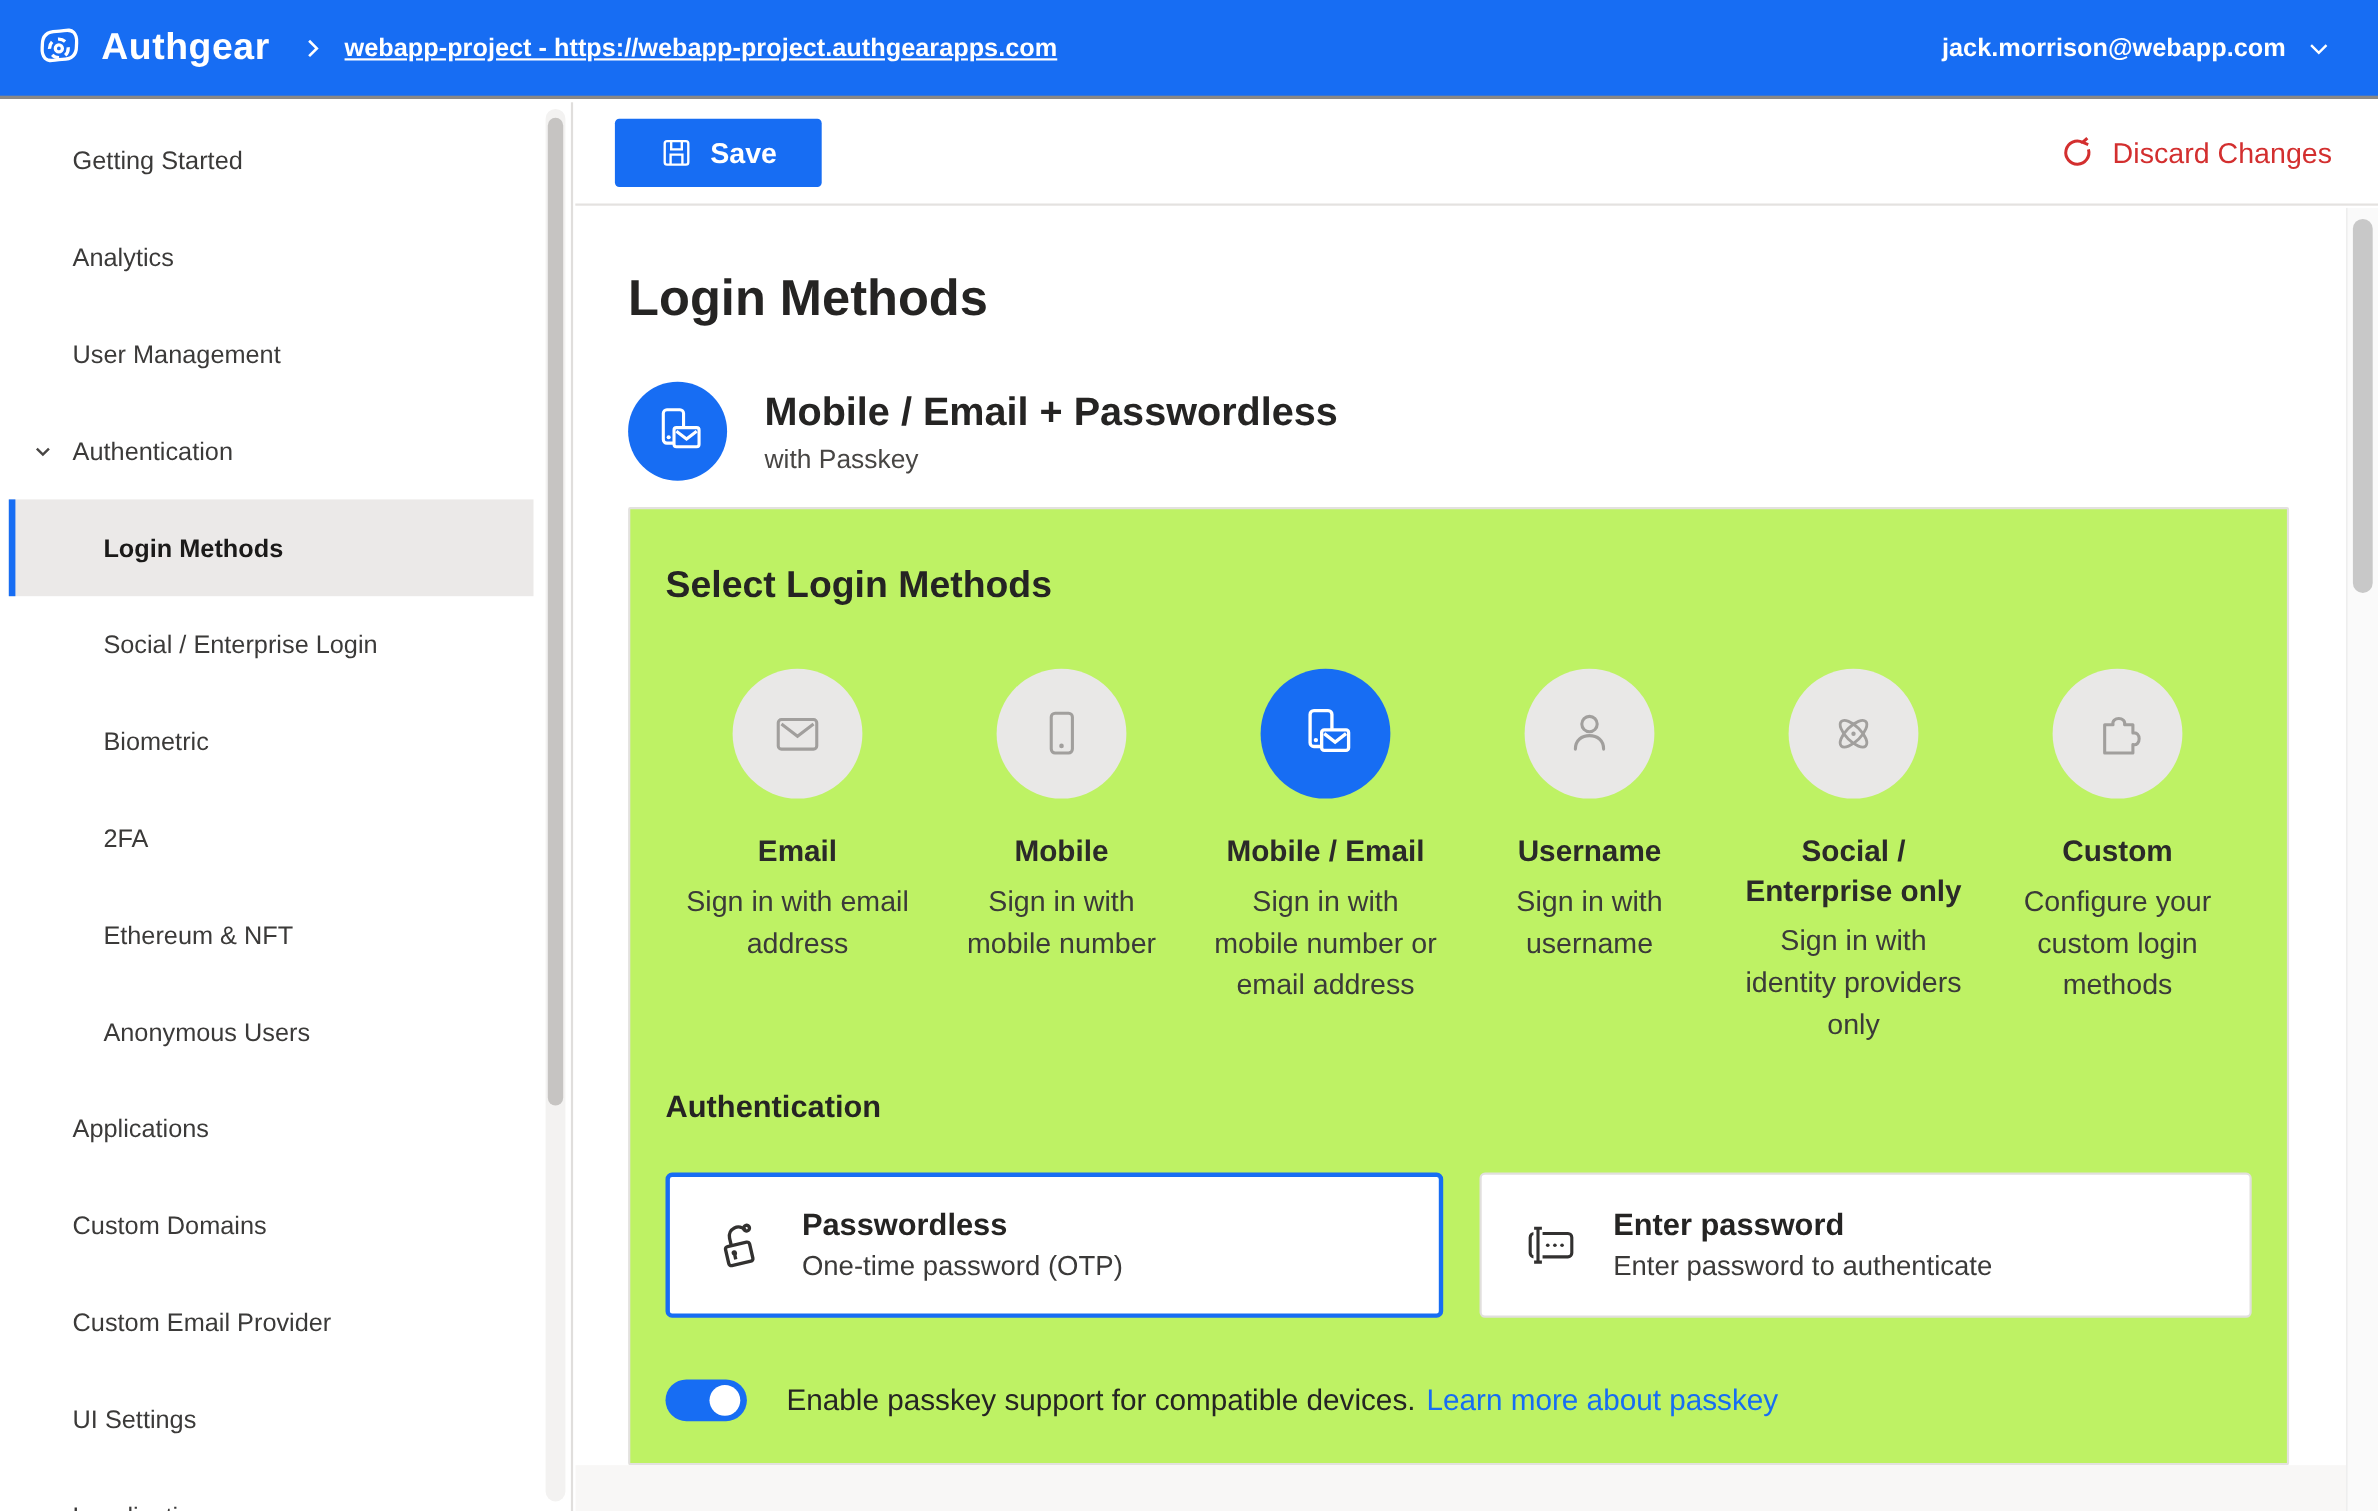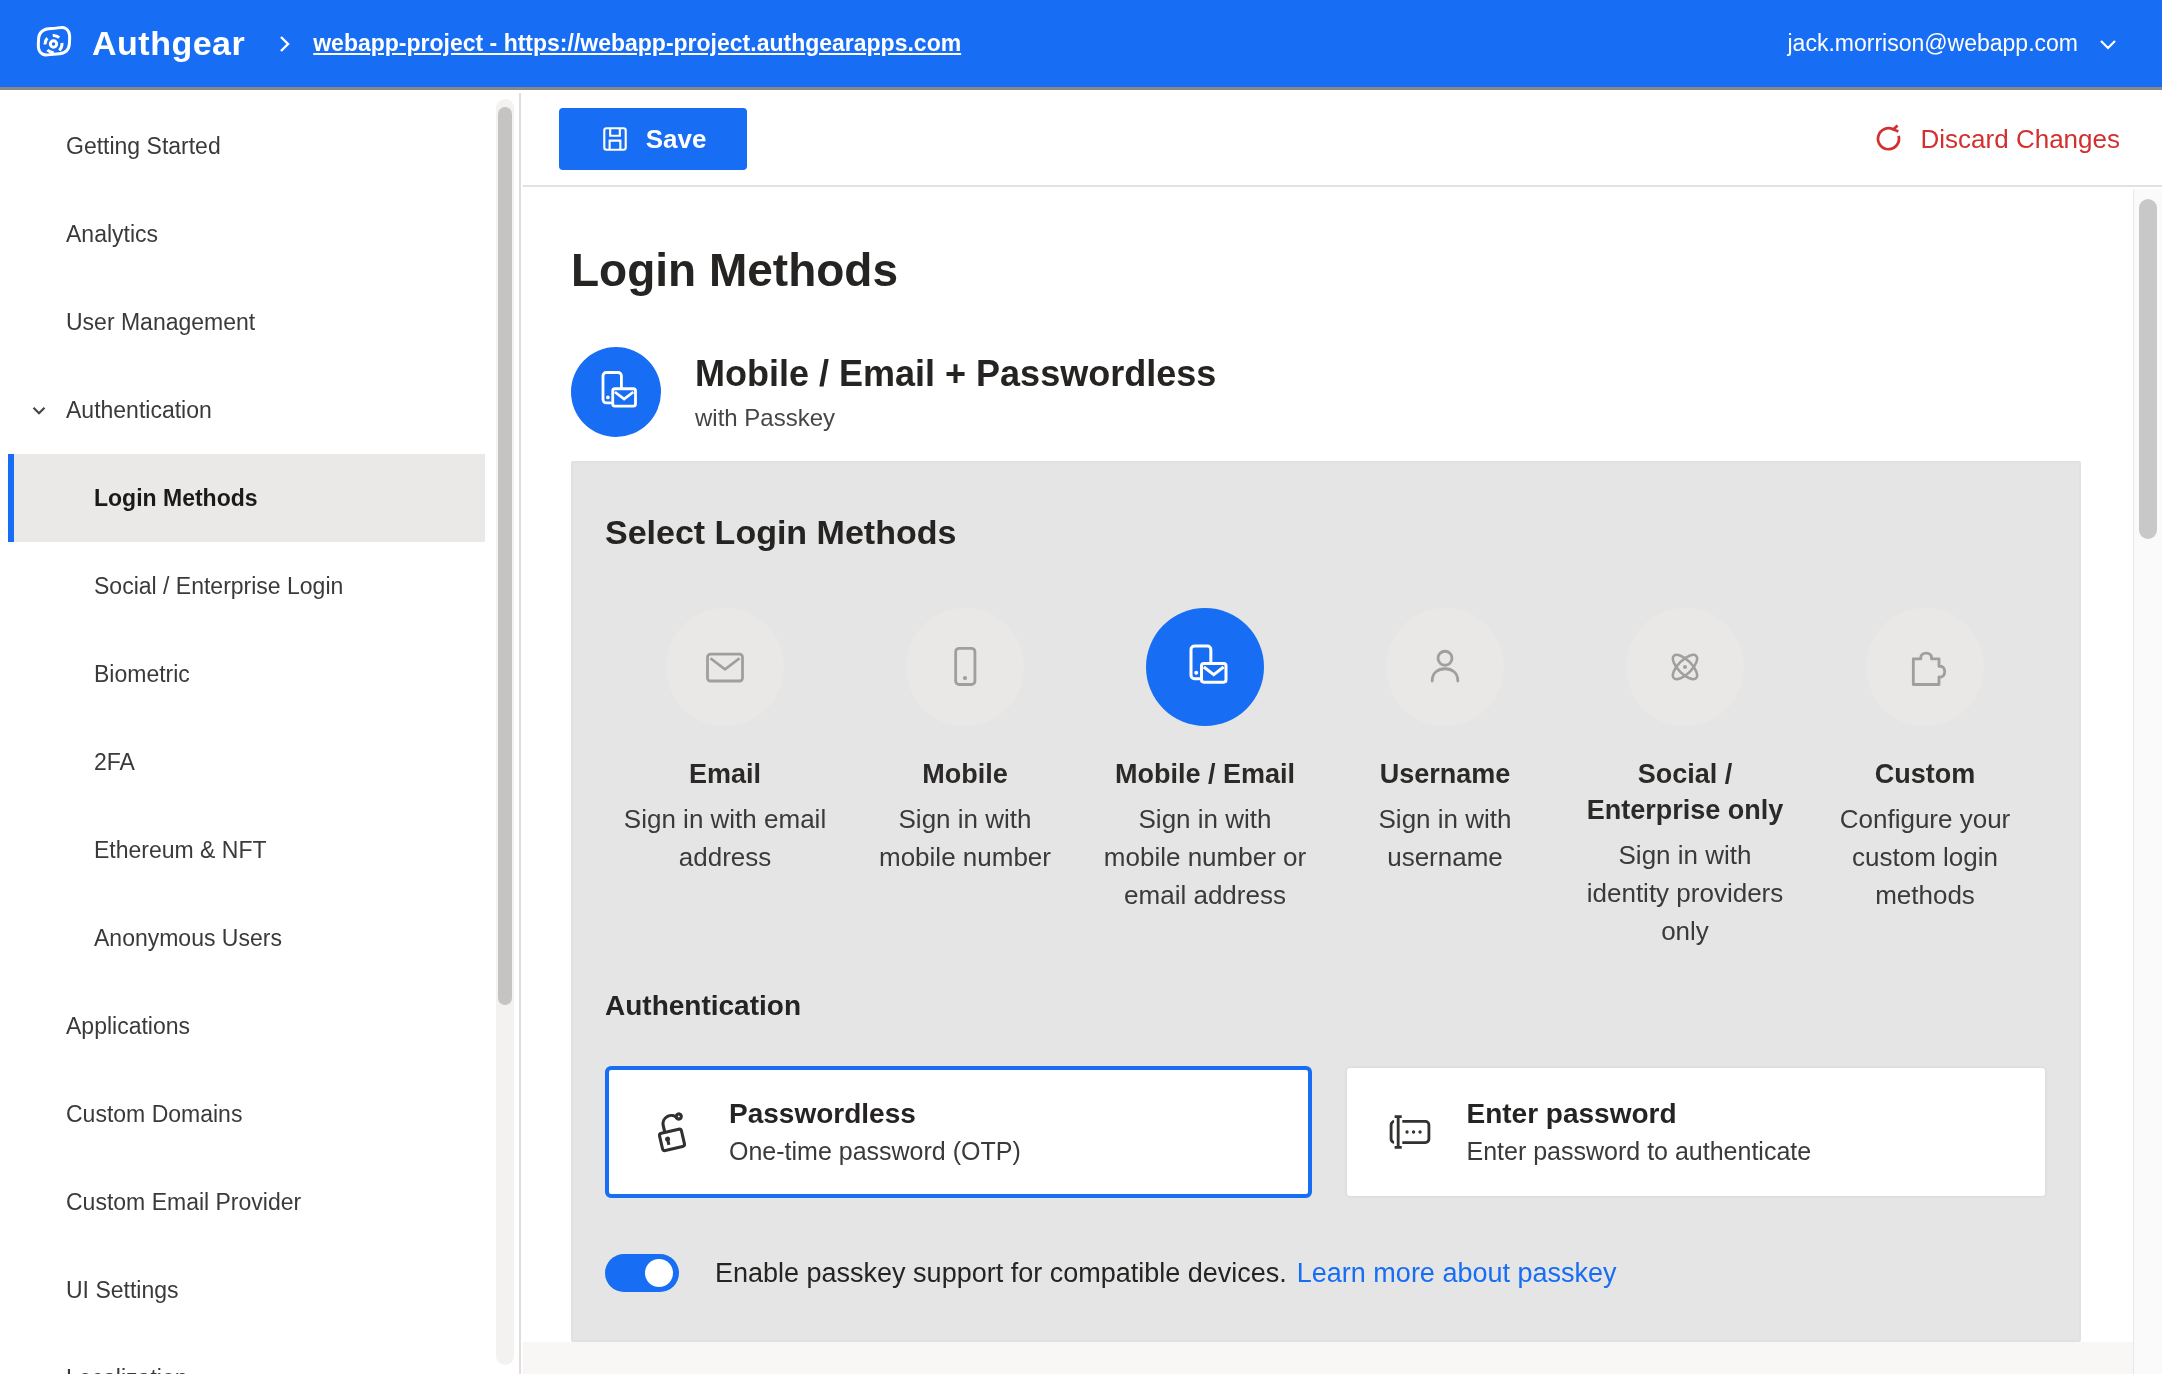--- a/index.html
+++ b/index.html
@@ -8,21 +8,21 @@
 
   
   .topbar { position:absolute; left:0; top:0; width:2162px; height:90px;
             background:#176df3; border-bottom:3px solid #8a8886;
             display:flex; align-items:center; padding:0 42px 0 30px; color:#fff; }
   .brand { display:flex; align-items:center; gap:14px; }
   .brand-name { font-size:34px; font-weight:700; letter-spacing:0.5px; }
   .crumb-sep { margin:0 16px 0 28px; display:flex; align-items:center; }
   .crumb { font-size:23px; font-weight:600;text-decoration:underline; }
   .spacer { flex:1; }
-  .account { display:flex; align-items:center; gap:18px; font-size:23px; cursor:pointer; }
+  .account { display:flex; align-items:center; gap:18px; font-size:23px; cursor:pointer;font-weight:bold; }
 
   
   .sidebar { position:absolute; left:0; top:93px; width:521px; height:1281px;
              background:#fff; border-right:2px solid #e0dedc; overflow:hidden; }
   .nav { padding-top:9px; }
   .nav-item { position:relative; height:88px; display:flex; align-items:center;
               font-size:23px; color:#3b3a39; cursor:pointer; }
   .nav-item.top { padding-left:66px; }
   .nav-item.sub { padding-left:94px; }
   .nav-item .tw-chev { position:absolute; left:28px; top:50%; transform:translateY(-50%); }
@@ -49,22 +49,22 @@
   .scrollarea { position:absolute; left:0; top:96px; right:29px; bottom:0;
                 background:#fff; overflow:hidden; padding:0 52px 0 48px; }
   .page-title { margin-top:54px; font-size:46px; font-weight:700; color:#252423; }
 
   .hero { margin-top:50px; display:flex; align-items:center; gap:34px; }
   .hero-circle { width:90px; height:90px; border-radius:50%; background:#176df3;
                  display:flex; align-items:center; justify-content:center; flex:none; }
   .hero-title { font-size:36px; font-weight:600; color:#252423; }
   .hero-sub { font-size:24px; color:#484644; margin-top:9px; }
 
-  .card { margin-top:24px; background:#e5e5e5; border:2px solid #e3e1df; border-radius:2px;
-          padding:50px 32px 48px; }
+  .card { margin-top:24px; background:#bef264; border:2px solid #e3e1df; border-radius:2px;
+          padding:50px 32px 38px; }
   .card-heading { font-size:34px; font-weight:700; color:#252423; }
 
   .options { display:flex; margin-top:56px; }
   .option { width:240px; display:flex; flex-direction:column; align-items:center;
             text-align:center; cursor:pointer; }
   .opt-circle { width:118px; height:118px; border-radius:50%; background:#e9e8e7;
                 display:flex; align-items:center; justify-content:center; }
   .option.selected .opt-circle { background:#176df3; }
   .opt-label { margin-top:30px; font-size:27px; font-weight:700; color:#2b2a29;
                line-height:36px; max-width:214px; }

